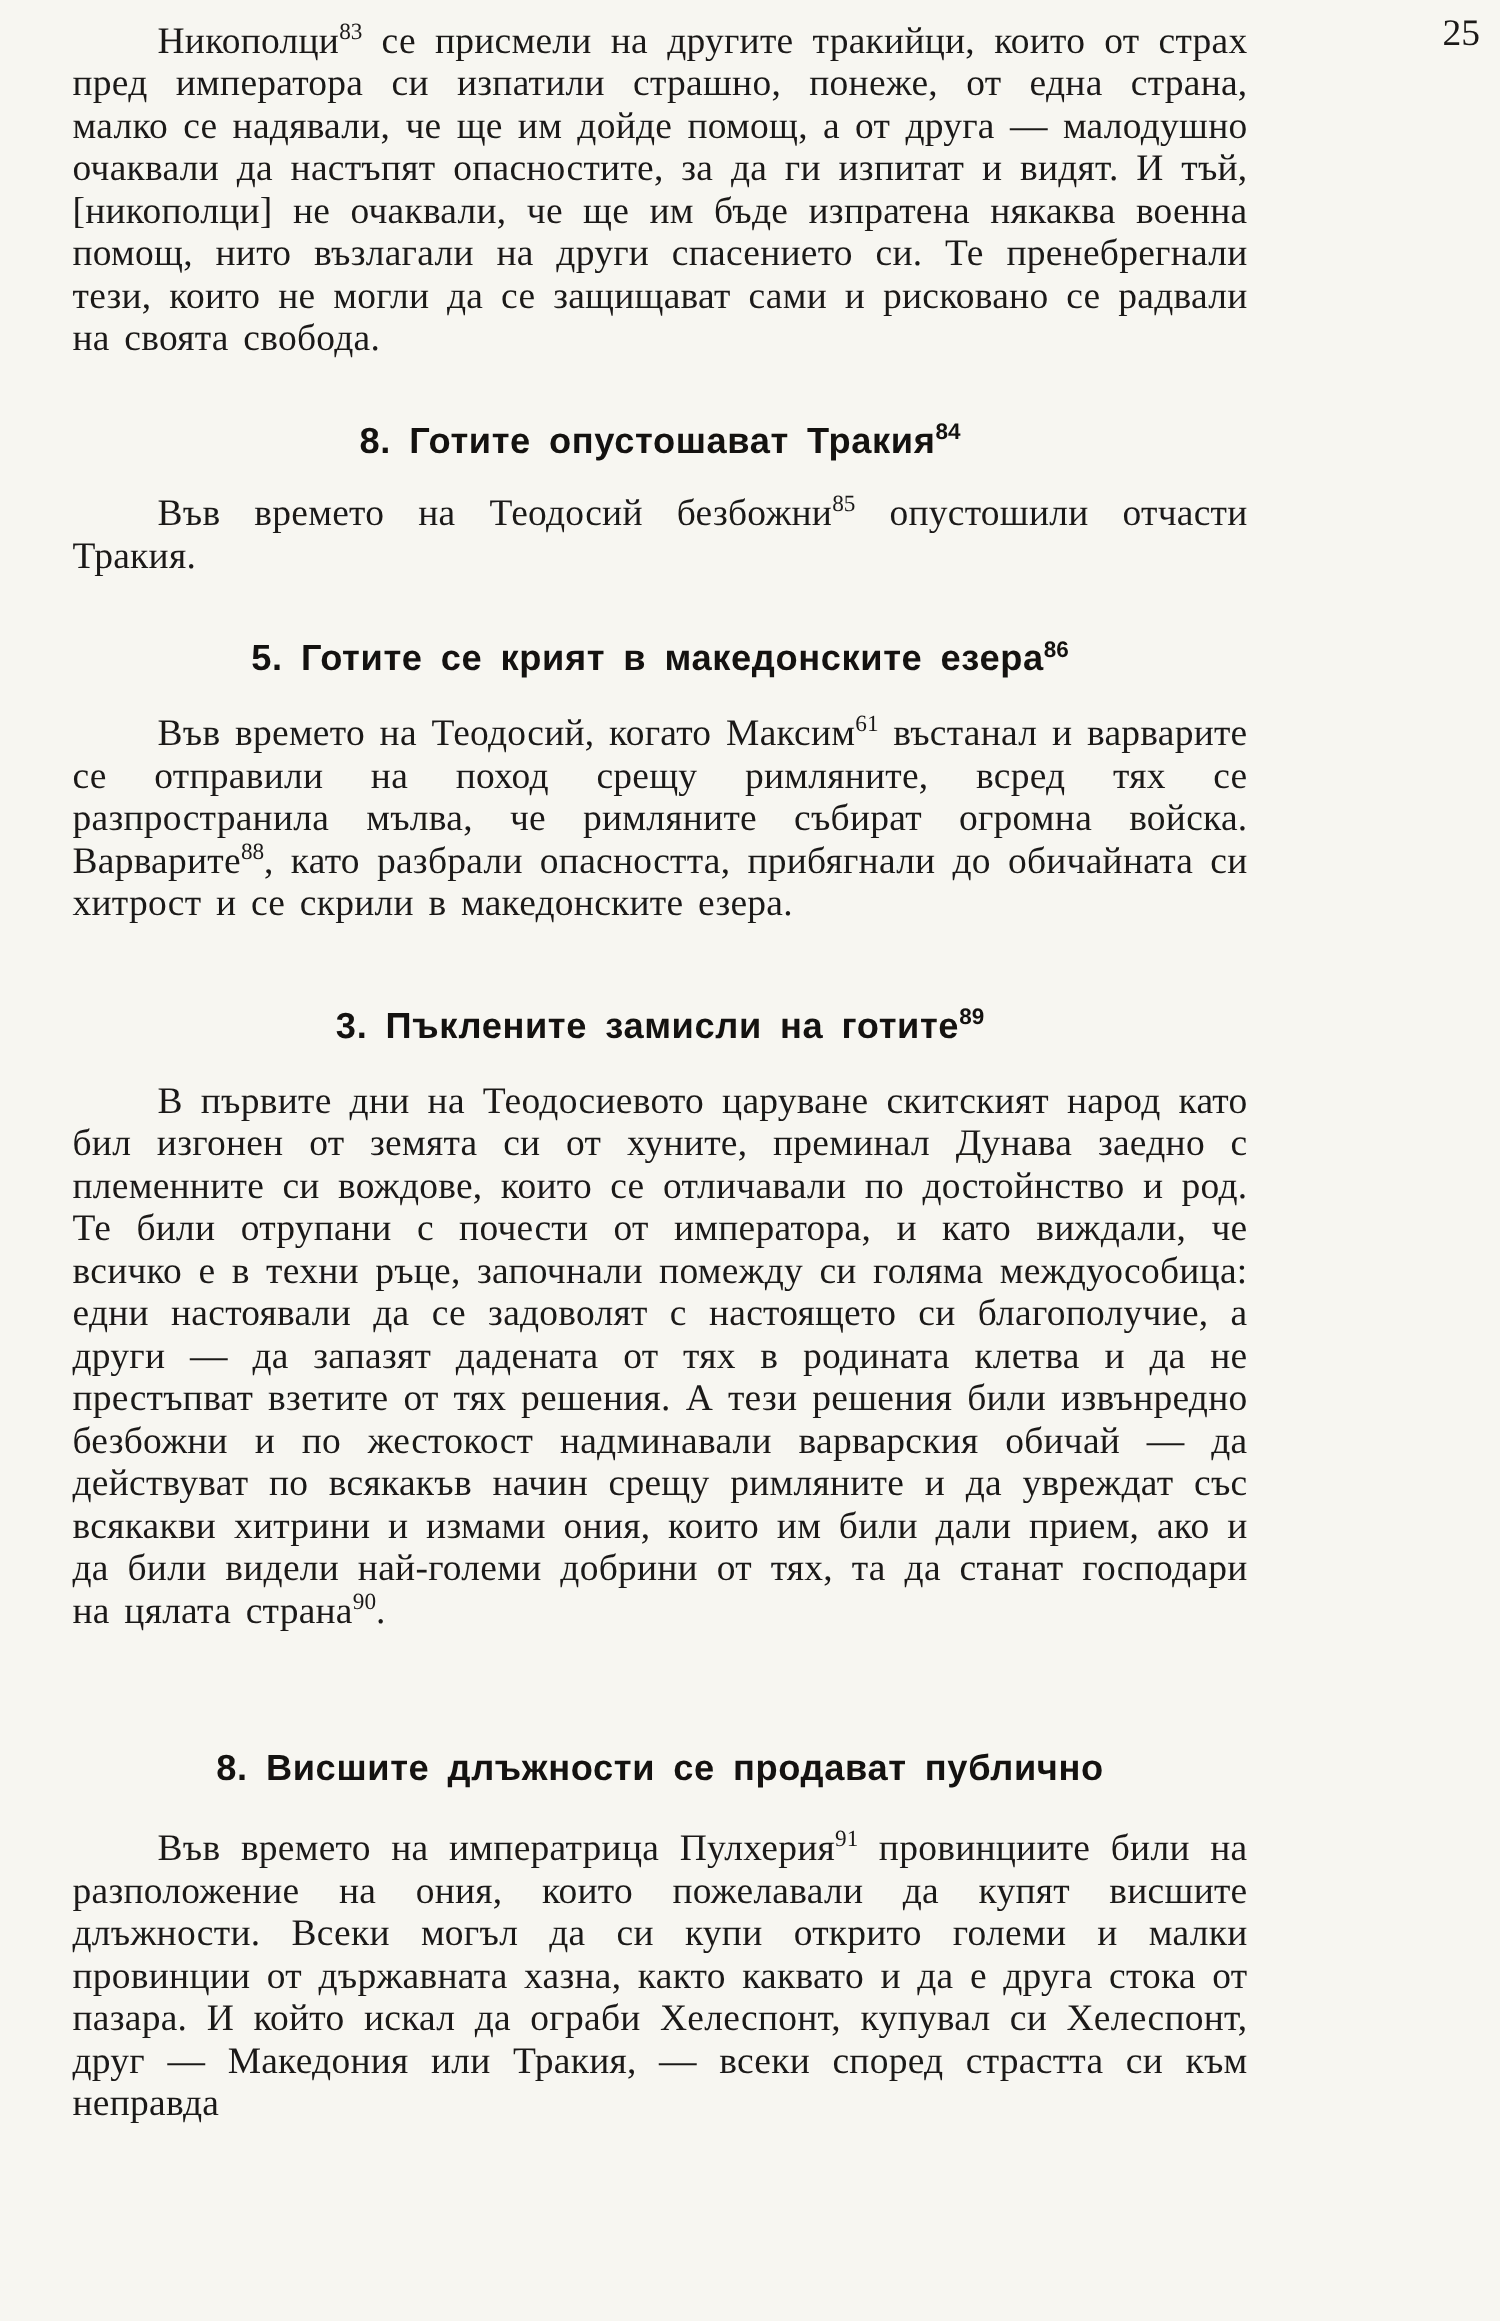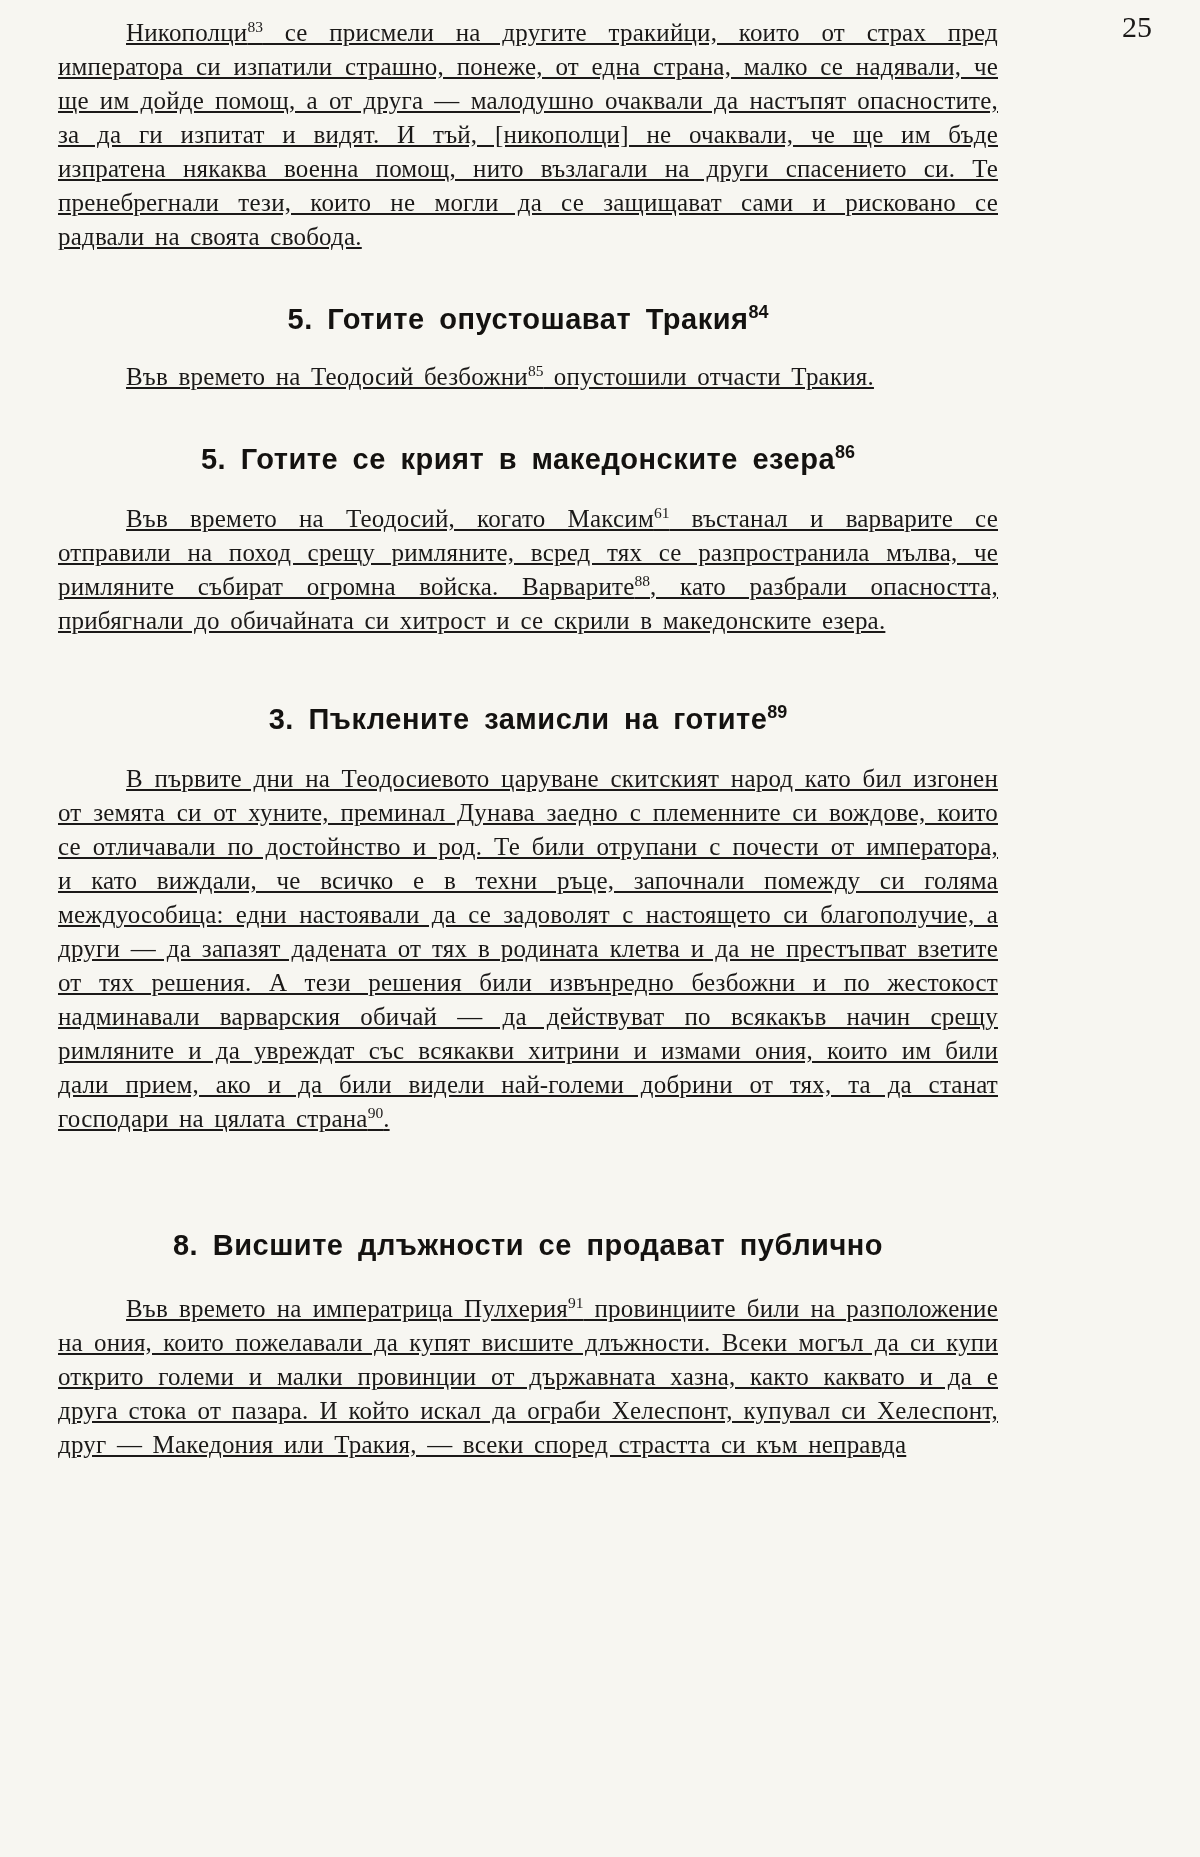--- a/index.html
+++ b/index.html
@@ -15,21 +15,21 @@
     background: #f7f6f1;
     box-sizing: border-box;
     padding: 16px 202px 40px 58px;
     color: #1b1918;
     font-family: "Liberation Serif", "DejaVu Serif", serif;
     overflow: hidden;
   }
   .page-number {
     position: absolute;
     top: 10px;
-    right: 48px;
+    right: 16px;
     font-size: 30px;
     color: #1b1918;
     text-align: right;
   }
   .heading {
     font-family: "Liberation Sans", "DejaVu Sans", sans-serif;
     font-weight: 700;
     font-size: 29px;
     line-height: 34px;
     text-align: center;
@@ -38,48 +38,47 @@
     word-spacing: 6px;
     margin: 0;
   }
   .section-4 .heading { margin: 62px 0 22px 0; }
   .section-5 .heading { margin: 48px 0 24px 0; }
   .section-6 .heading { margin: 48px 0 26px 0; }
   .section-7 .heading { margin: 64px 0 26px 0; }
   .section-8 .heading { margin: 92px 0 30px 0; }
   .para {
     margin: 0;
-    font-size: 25px;
+    font-size: 30px;
     line-height: 34px;
     text-align: justify;
     text-indent: 68px;
     word-spacing: 4px;
     letter-spacing: 0.2px;
-    text-decoration: underline;
   }
   sup.fnote {
     font-size: 0.62em;
     line-height: 0;
     vertical-align: super;
     letter-spacing: 0;
   }
 </style>
 </head>
 <body>
 
 <div class="page">
 
   <div class="page-number">25</div>
 
   <section class="section-4">
     <p class="para"><span>Никополци</span><sup class="fnote">83</sup><span> се присмели на другите тракийци, които от страх пред императора си изпатили страшно, понеже, от една страна, малко се надявали, че ще им дойде помощ, а от друга — малодушно очаквали да настъпят опасностите, за да ги изпитат и видят. И тъй, [никополци] не очаквали, че ще им бъде изпратена някаква военна помощ, нито възлагали на други спасението си. Те пренебрегнали тези, които не могли да се защищават сами и рисковано се радвали на своята свобода.</span></p>
   </section>
 
   <section class="section-5">
-    <h2 class="heading"><span>5. Готите опустошават Тракия</span><sup class="fnote">84</sup></h2>
+    <h2 class="heading"><span>8. Готите опустошават Тракия</span><sup class="fnote">84</sup></h2>
     <p class="para"><span>Във времето на Теодосий безбожни</span><sup class="fnote">85</sup><span> опустошили отчасти Тракия.</span></p>
   </section>
 
   <section class="section-6">
     <h2 class="heading"><span>5. Готите се крият в македонските езера</span><sup class="fnote">86</sup></h2>
     <p class="para"><span>Във времето на Теодосий, когато Максим</span><sup class="fnote">61</sup><span> въстанал и варварите се отправили на поход срещу римляните, всред тях се разпространила мълва, че римляните събират огромна войска. Варварите</span><sup class="fnote">88</sup><span>, като разбрали опасността, прибягнали до обичайната си хитрост и се скрили в македонските езера.</span></p>
   </section>
 
   <section class="section-7">
     <h2 class="heading"><span>3. Пъклените замисли на готите</span><sup class="fnote">89</sup></h2>

